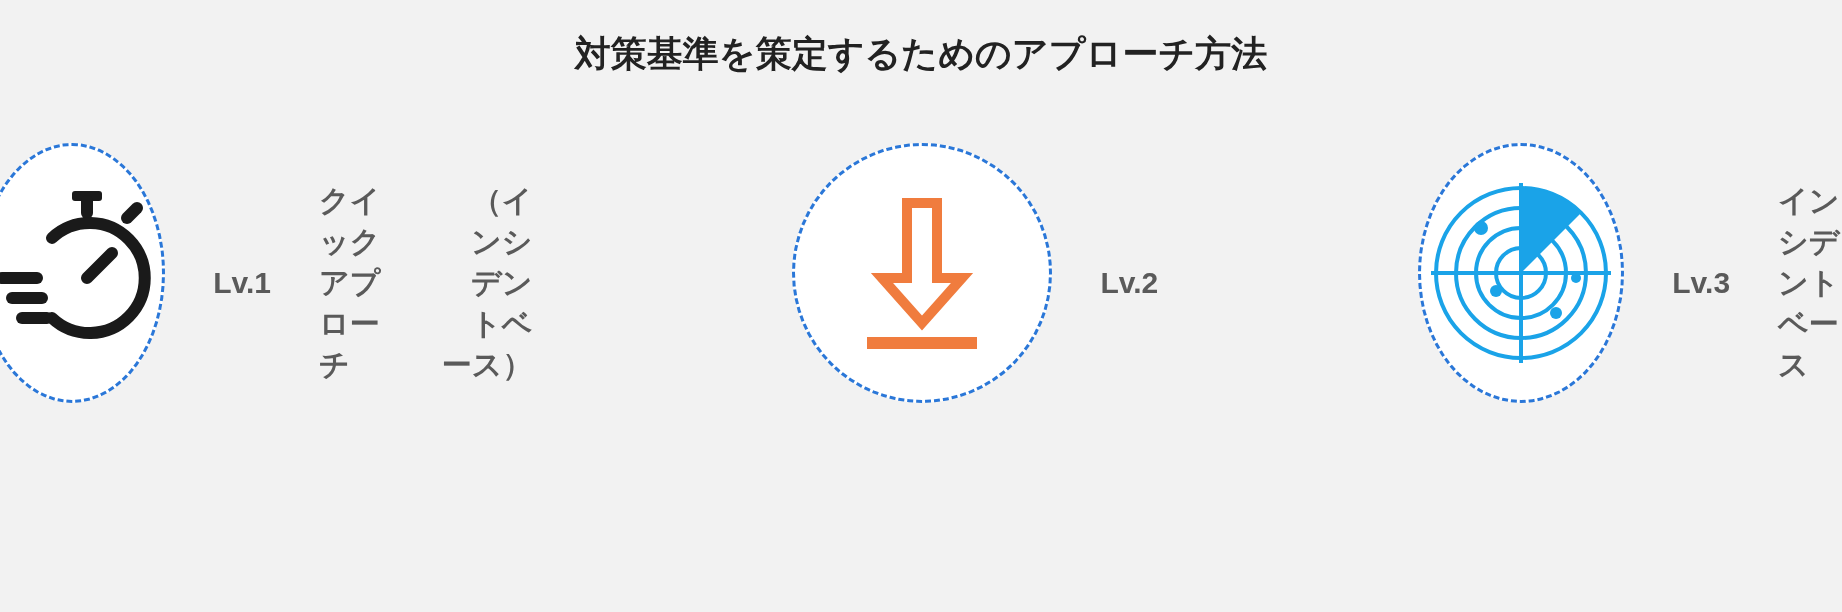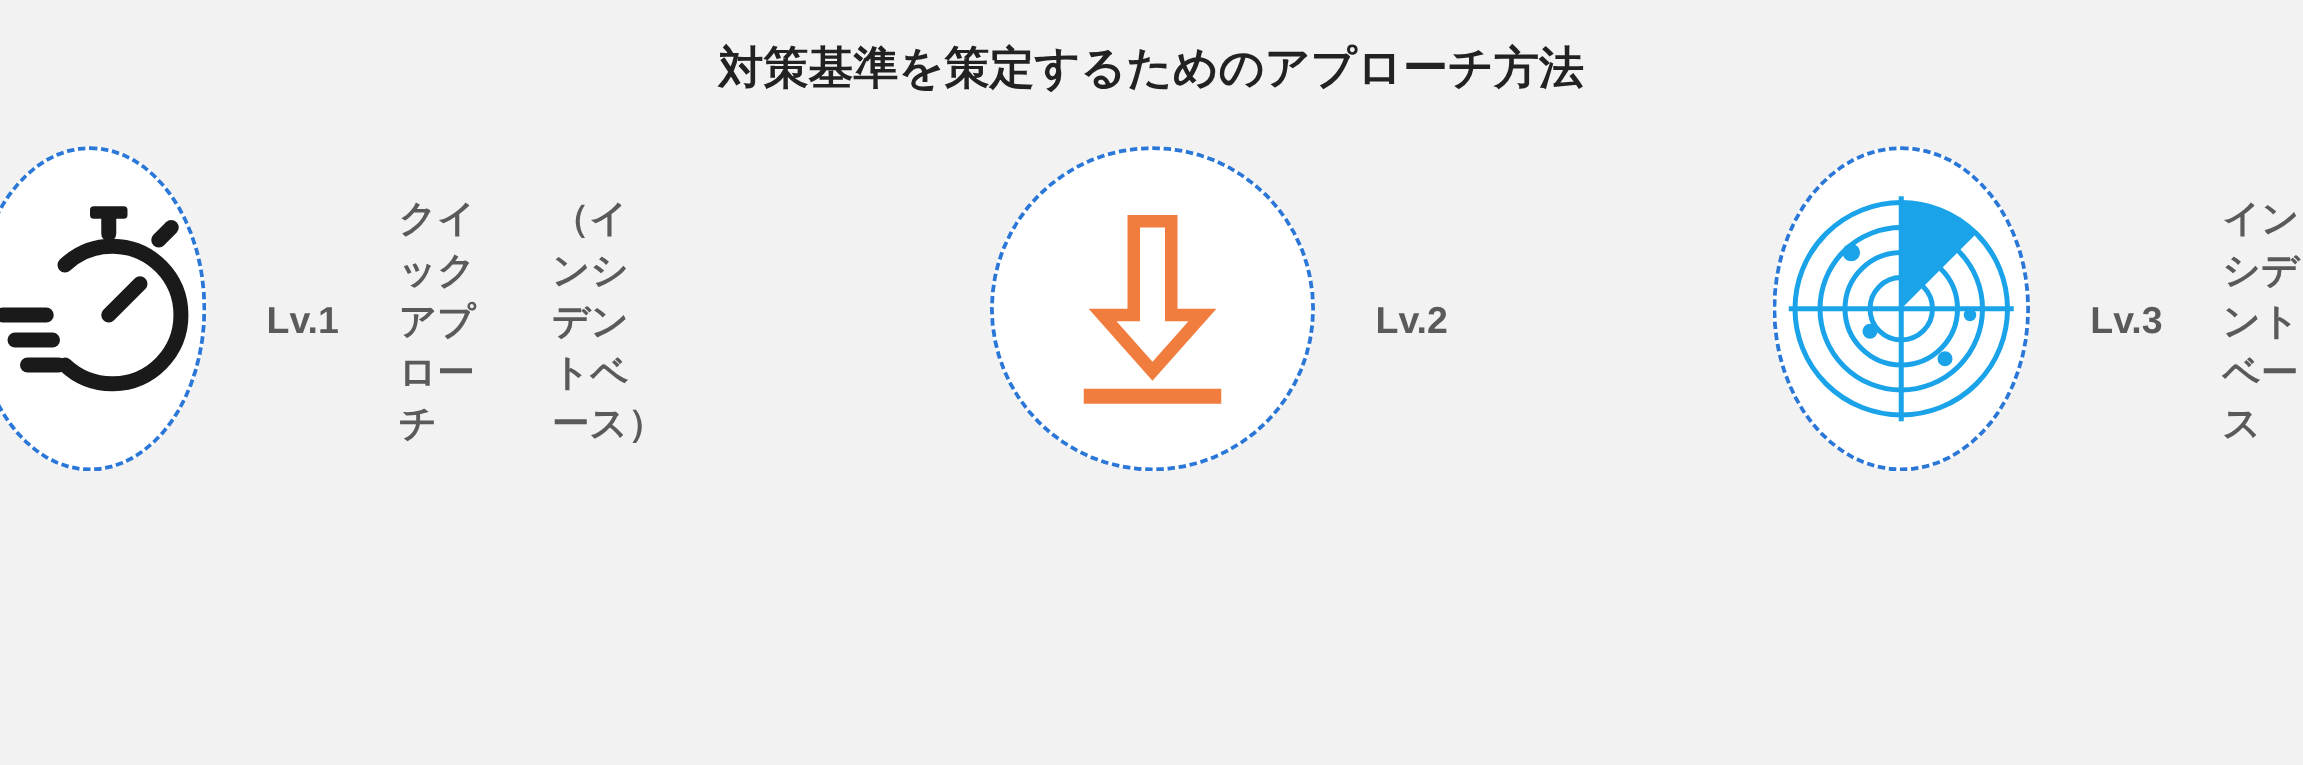--- a/index.html
+++ b/index.html
@@ -14,21 +14,21 @@
       height: 612px;
       display: flex;
       flex-direction: column;
       align-items: center;
       padding-top: 30px;
     }
     .title {
       font-size: 36px;
       font-weight: bold;
       color: #222;
-      margin-bottom: 38px;
+      margin-bottom: 64px;
     }
     .approaches {
       display: flex;
       justify-content: center;
       gap: 260px;
     }
     .approach {
       display: flex;
       flex-direction: row;
       align-items: center;
@@ -54,21 +54,21 @@
     .name {
       font-size: 30px;
       font-weight: bold;
       color: #5a5a5a;
       text-align: left;
     }
     .base {
       font-size: 30px;
       font-weight: bold;
       color: #5a5a5a;
-      text-align: left;
+      text-align: right;
     }
   </style>
 </head>
 <body>
 
 <div class="title">対策基準を策定するためのアプローチ方法</div>
 
 <div class="approaches">
 
   <div class="approach">

